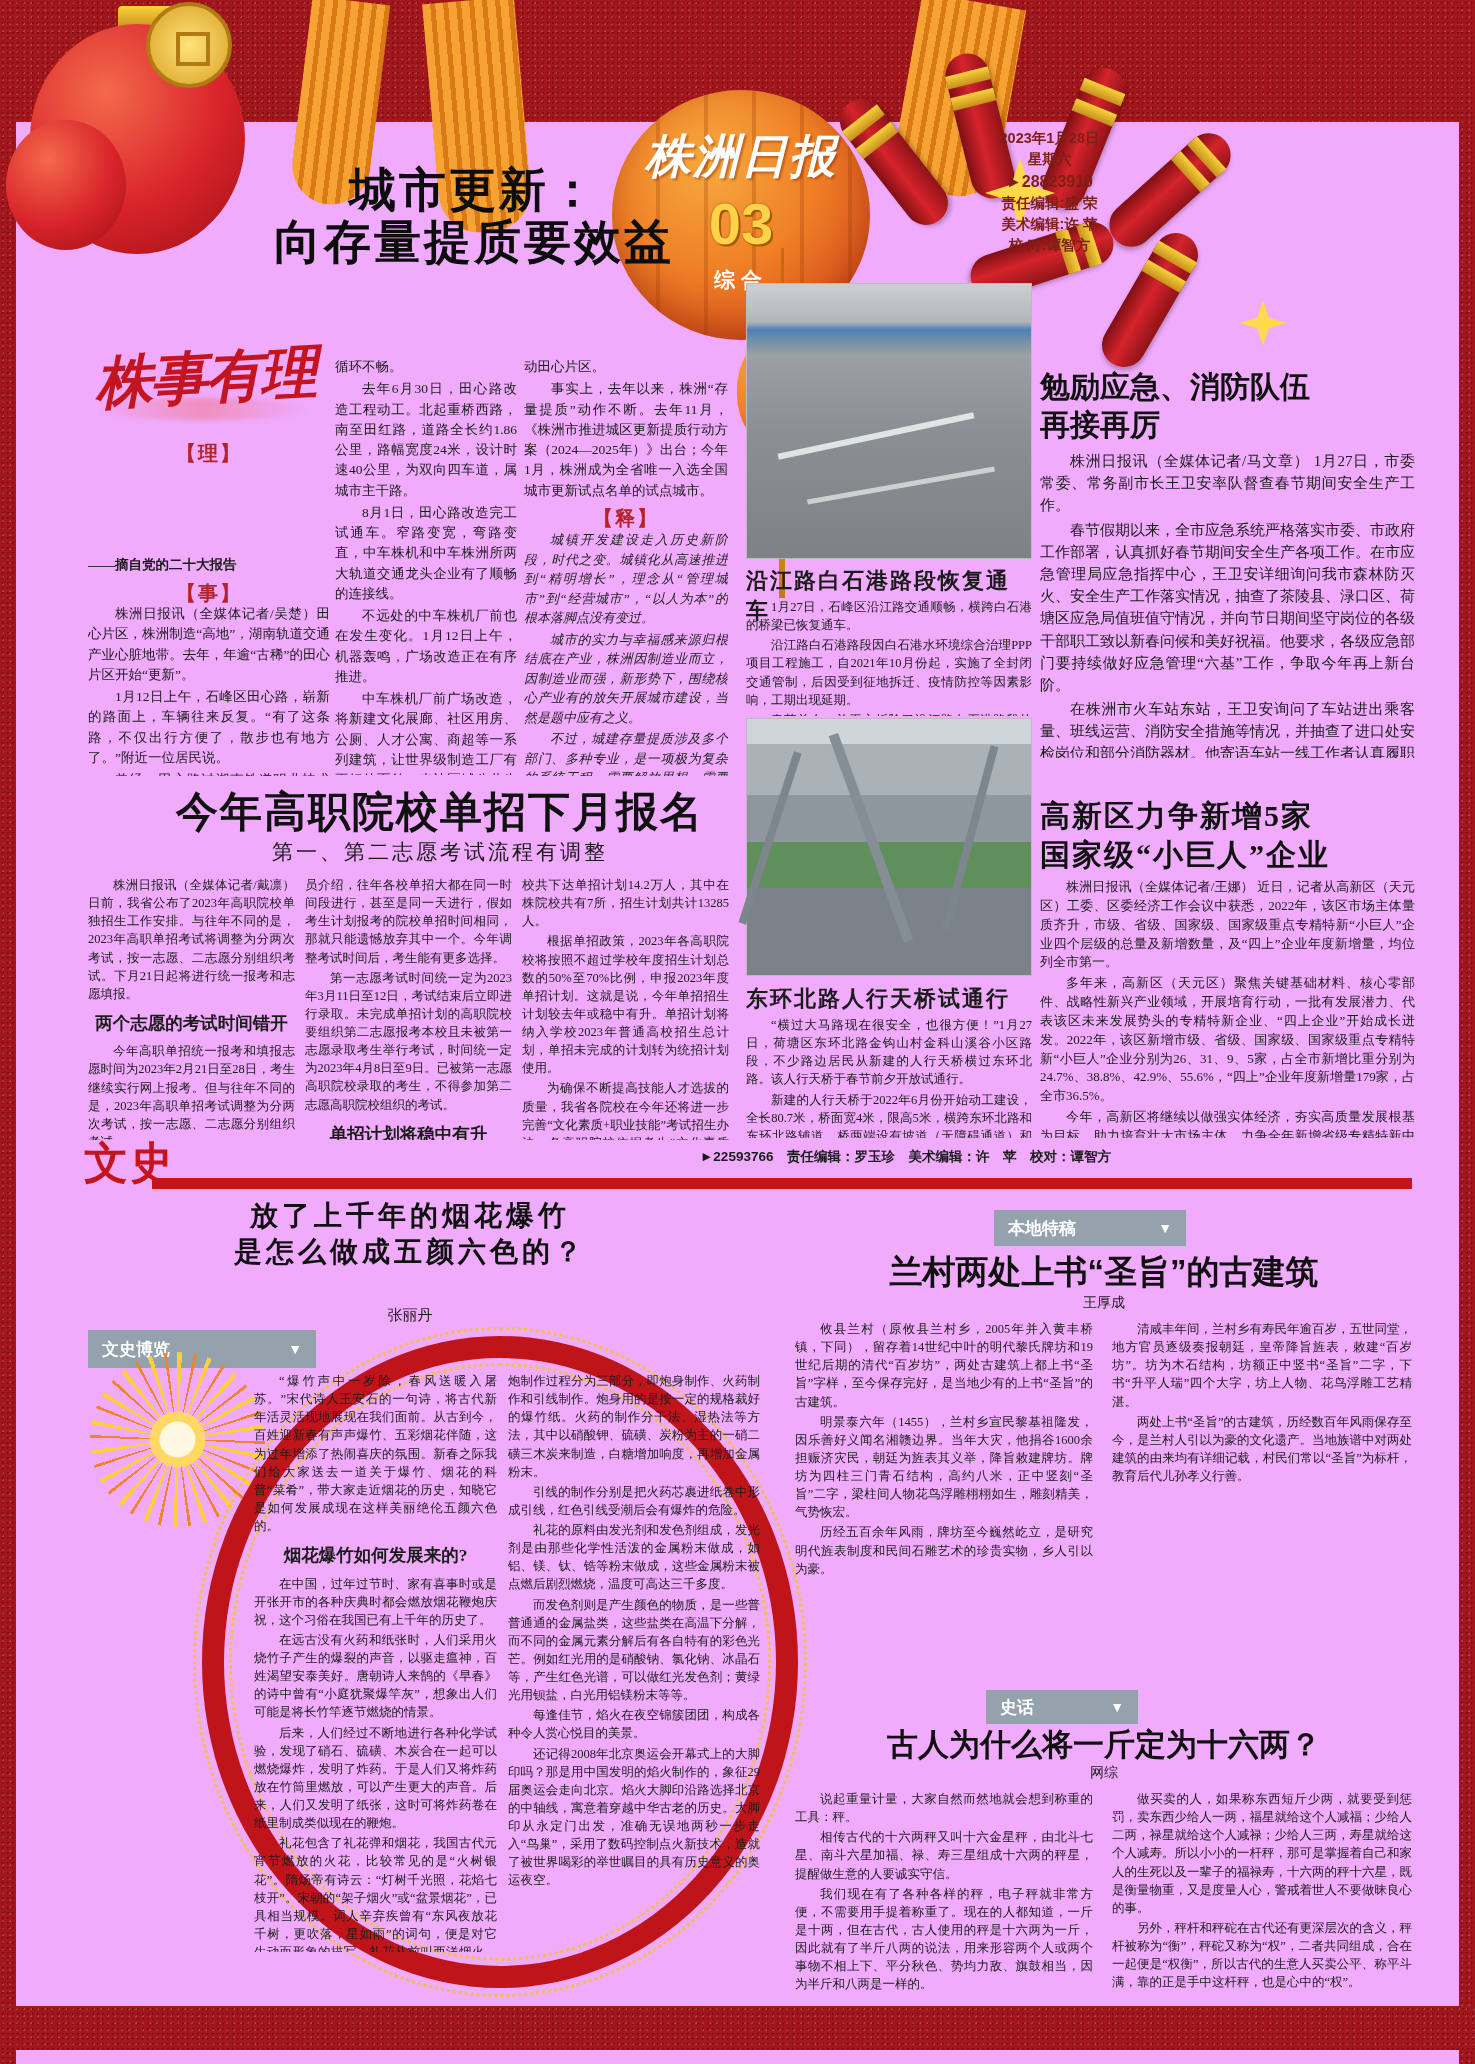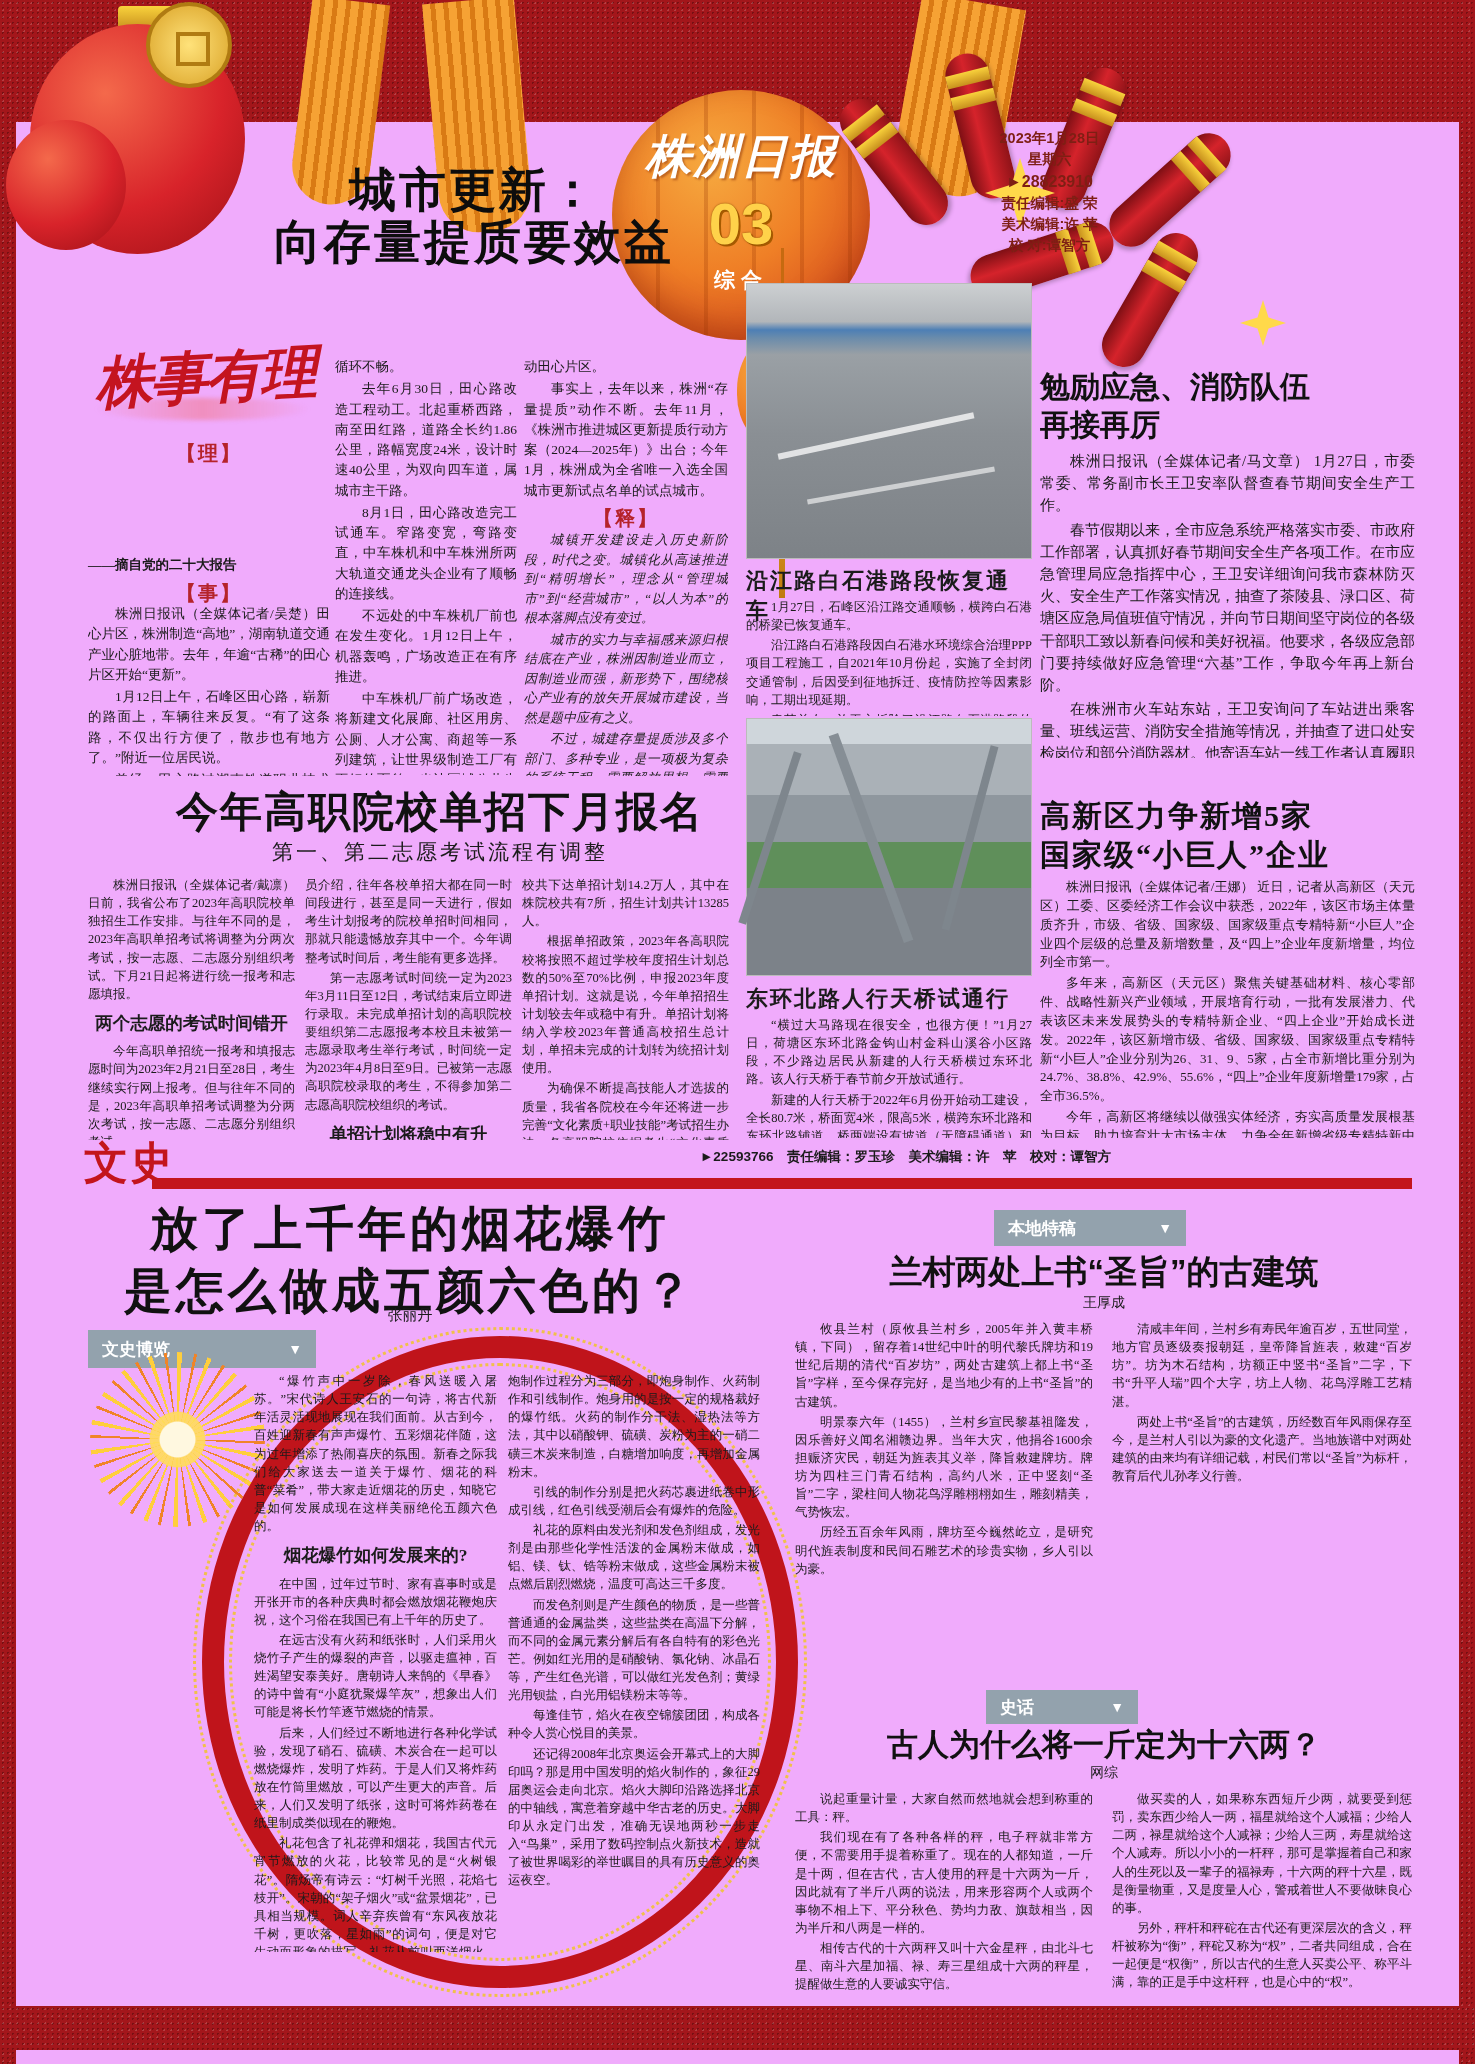--- a/index.html
+++ b/index.html
@@ -259,21 +259,21 @@
   <div class="abs txt small cont" style="left:522px;top:876px;width:207px;height:264px;">
       <p>校共下达单招计划14.2万人，其中在株院校共有7所，招生计划共计13285人。</p>
       <p>根据单招政策，2023年各高职院校将按照不超过学校年度招生计划总数的50%至70%比例，申报2023年度单招计划。这就是说，今年单招招生计划较去年或稳中有升。单招计划将纳入学校2023年普通高校招生总计划，单招未完成的计划转为统招计划使用。</p>
       <p>为确保不断提高技能人才选拔的质量，我省各院校在今年还将进一步完善“文化素质+职业技能”考试招生办法。各高职院校依据考生“文化素质+职业技能”测试综合成绩进行录取，其中，考生职业技能测试成绩占综合成绩的比重不得低于40%。</p>
     </div>
 
   <div class="abs right" style="left:700px;top:1148px;width:712px;font-size:13.5px;font-weight:bold;font-family:'Liberation Sans',sans-serif;">►22593766　责任编辑：罗玉珍　美术编辑：许　苹　校对：谭智方</div>
   <div class="abs wenshi" style="left:84px;top:1134px;">文史</div>
   <div class="abs red-rule" style="left:152px;top:1178px;width:1260px;height:11px;"></div>
 
-  <div class="abs song-title center" style="left:105px;top:1198px;width:610px;font-size:48px;line-height:1.3;letter-spacing:4px;">
+  <div class="abs song-title center" style="left:105px;top:1198px;width:610px;font-size:28px;line-height:1.3;letter-spacing:4px;">
     <div>放了上千年的烟花爆竹</div>
     <div>是怎么做成五颜六色的？</div>
   </div>
   <div class="abs author" style="left:105px;top:1306px;width:610px;">张丽丹</div>
   <div class="abs tag" style="left:88px;top:1330px;width:228px;height:38px;">
     <span>文史博览</span>
     <span class="tri">▼</span>
   </div>
   <div class="abs starburst" style="left:90px;top:1352px;width:175px;height:175px;"></div>
   <div class="abs ring" style="left:202px;top:1336px;width:596px;height:652px;">
@@ -319,21 +319,21 @@
     </div>
 
   <div class="abs tag" style="left:986px;top:1690px;width:152px;height:34px;">
     <span>史话</span>
     <span class="tri">▼</span>
   </div>
   <h3 class="abs san-title center" style="left:795px;top:1724px;width:618px;font-size:31px;">古人为什么将一斤定为十六两？</h3>
   <div class="abs author" style="left:795px;top:1764px;width:618px;font-size:14px;">网综</div>
   <div class="abs txt small" style="left:795px;top:1790px;width:298px;height:212px;">
       <p>说起重量计量，大家自然而然地就会想到称重的工具：秤。</p>
+      <p>相传古代的十六两秤又叫十六金星秤，由北斗七星、南斗六星加福、禄、寿三星组成十六两的秤星，提醒做生意的人要诚实守信。</p>
       <p>我们现在有了各种各样的秤，电子秤就非常方便，不需要用手提着称重了。现在的人都知道，一斤是十两，但在古代，古人使用的秤是十六两为一斤，因此就有了半斤八两的说法，用来形容两个人或两个事物不相上下、平分秋色、势均力敌、旗鼓相当，因为半斤和八两是一样的。</p>
-      <p>相传古代的十六两秤又叫十六金星秤，由北斗七星、南斗六星加福、禄、寿三星组成十六两的秤星，提醒做生意的人要诚实守信。</p>
     </div>
   <div class="abs txt small" style="left:1112px;top:1790px;width:300px;height:212px;">
       <p>做买卖的人，如果称东西短斤少两，就要受到惩罚，卖东西少给人一两，福星就给这个人减福；少给人二两，禄星就给这个人减禄；少给人三两，寿星就给这个人减寿。所以小小的一杆秤，那可是掌握着自己和家人的生死以及一辈子的福禄寿，十六两的秤十六星，既是衡量物重，又是度量人心，警戒着世人不要做昧良心的事。</p>
       <p>另外，秤杆和秤砣在古代还有更深层次的含义，秤杆被称为“衡”，秤砣又称为“权”，二者共同组成，合在一起便是“权衡”，所以古代的生意人买卖公平、称平斗满，靠的正是手中这杆秤，也是心中的“权”。</p>
     </div>
 
 </div>
 
 </body></html>

